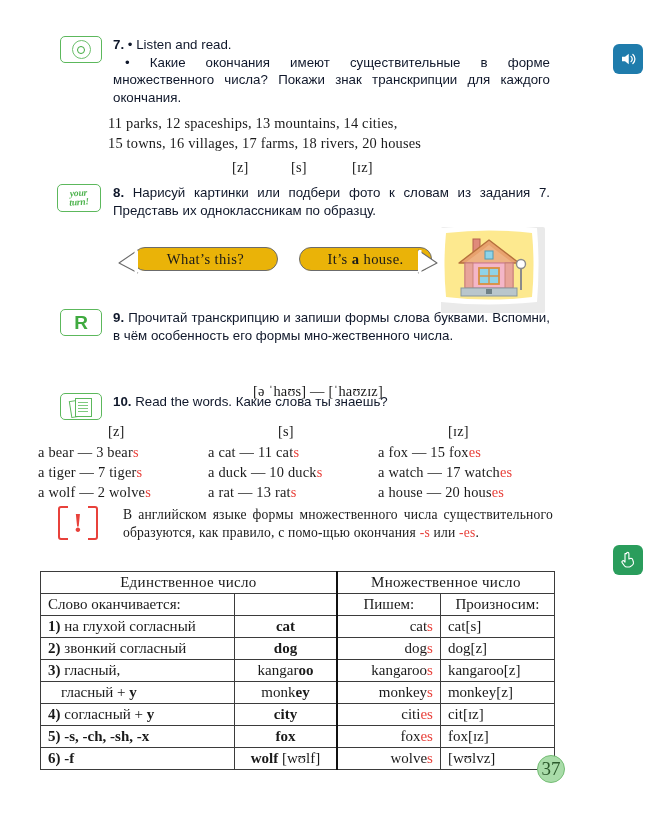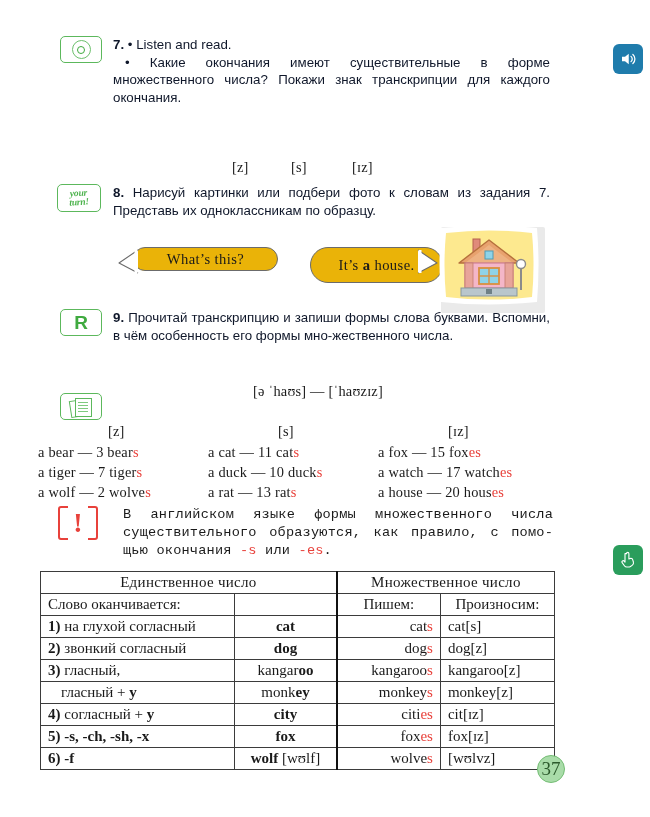--- a/index.html
+++ b/index.html
@@ -143,20 +143,24 @@
           <div class="cd-inner"></div>
         </div>
     </div>
     <div class="ex-body" style="margin-left:53px;">
       <span class="ex-num">7.</span>
       <span>• Listen and read.</span>
       <div style="text-indent:12px;">• Какие окончания имеют существительные в форме множественного числа? Покажи знак транскрипции для каждого окончания.</div>
     </div>
   </div>
 
+  <div class="wordline" style="position:absolute;left:108px;top:113px;width:420px;">
+    <div>11 parks, 12 spaceships, 13 mountains, 14 cities,</div>
+    <div>15 towns, 16 villages, 17 farms, 18 rivers, 20 houses</div>
+  </div>
 
   <div class="wordline" style="position:absolute;left:108px;top:157px;width:420px;">
     <span style="position:absolute;left:124px;">[z]</span>
     <span style="position:absolute;left:183px;">[s]</span>
     <span style="position:absolute;left:244px;">[ɪz]</span>
   </div>
 
   <div class="ex" style="left:57px;top:184px;width:493px;">
     <div class="ex-icon" style="width:44px;height:28px;">
       <div class="yt">
@@ -171,21 +175,21 @@
   </div>
 
   <div class="bubble" style="left:133px;top:247px;width:145px;height:24px;">
     <span>What’s this?</span>
   </div>
   <svg style="position:absolute;left:118px;top:249px;" width="24" height="26">
     <path d="M20 1 L1 14 L20 24" fill="#ffffff" stroke="#6b6b6b" stroke-width="1.1" stroke-linejoin="round"></path>
     <path d="M18 1 L18 24" stroke="#ffffff" stroke-width="3"></path>
   </svg>
 
-  <div class="bubble" style="left:310px;top:247px;width:133px;height:36px;">
+  <div class="bubble" style="left:299px;top:247px;width:133px;height:24px;">
     <span>
       <span>It’s </span><b>a</b><span> house.</span>
     </span>
   </div>
   <svg style="position:absolute;left:414px;top:249px;" width="24" height="26">
     <path d="M4 1 L23 14 L4 24" fill="#ffffff" stroke="#6b6b6b" stroke-width="1.1" stroke-linejoin="round"></path>
     <path d="M6 1 L6 24" stroke="#ffffff" stroke-width="3"></path>
   </svg>
 
   <div class="pic-wrap" style="left:437px;top:222px;width:104px;height:86px;">
@@ -236,20 +240,24 @@
     <div class="ex-icon">
       <div class="notes">
         <div class="sheet s1"></div>
         <div class="sheet s2"></div>
         <div class="ln" style="top:5px;"></div>
         <div class="ln" style="top:8px;"></div>
         <div class="ln" style="top:11px;"></div>
         <div class="ln" style="top:14px;"></div>
       </div>
     </div>
+    <div class="ex-body" style="margin-left:53px;">
+      <span class="ex-num">10.</span>
+      <span>Read the words. Какие слова ты знаешь?</span>
+    </div>
   </div>
 
   <div class="wordline" style="position:absolute;left:38px;top:421px;width:560px;">
     <span style="position:absolute;left:70px;">[z]</span>
     <span style="position:absolute;left:240px;">[s]</span>
     <span style="position:absolute;left:410px;">[ɪz]</span>
   </div>
 
   <div style="position:absolute;left:38px;top:442px;width:570px;">
     <div class="wordline" style="position:absolute;left:0;width:170px;">
@@ -266,21 +274,21 @@
       <div><span>a fox — 15 fox</span><span class="red">es</span></div>
       <div><span>a watch — 17 watch</span><span class="red">es</span></div>
       <div><span>a house — 20 hous</span><span class="red">es</span></div>
     </div>
   </div>
 
   <div style="position:absolute;left:58px;top:506px;width:495px;">
     <div class="warn-box">
       <span class="bang">!</span>
     </div>
-    <div class="wordline" style="margin-left:65px;text-align:justify;font-size:13.6px;line-height:18px;font-family:Liberation Mono, monospace;">
+    <div class="wordline" style="margin-left:65px;text-align:justify;font-size:13.6px;line-height:18px;">
       <span>В английском языке формы множественного числа существительного образуются, как правило, с помо-щью окончания </span><span class="red">-s</span><span> или </span><span class="red">-es</span><span>.</span>
     </div>
   </div>
 
   <table class="grid" style="left:40px;top:571px;width:515px;">
     <tbody>
       <tr>
         <td class="hdr" colspan="2" style="width:303px;">Единственное число</td>
         <td class="hdr thickL" colspan="2">Множественное число</td>
       </tr>

